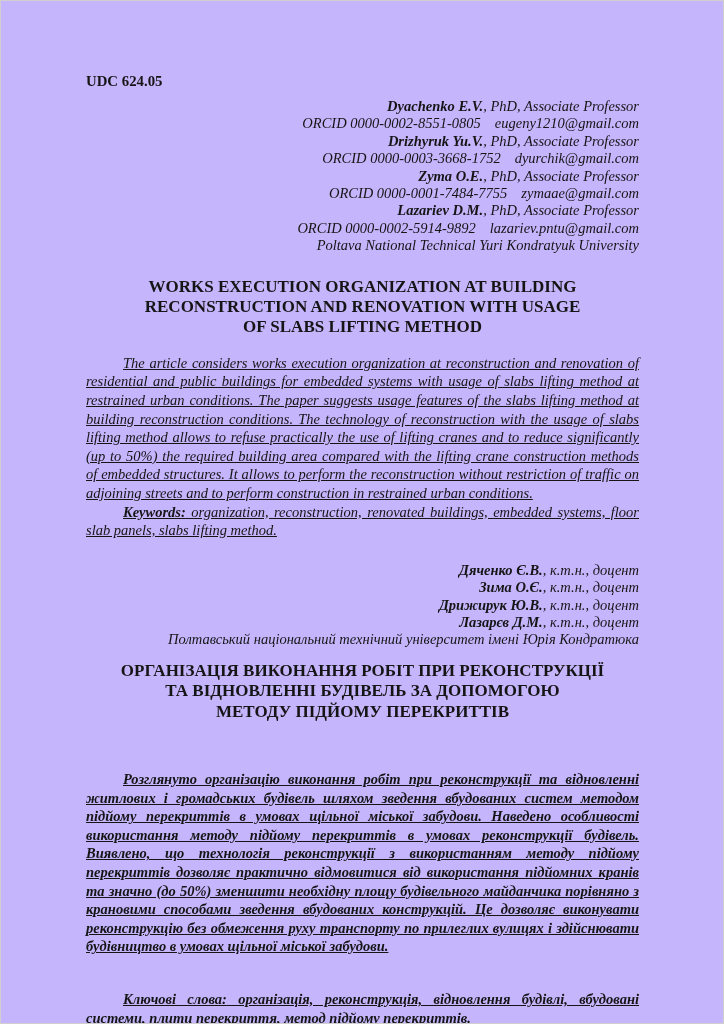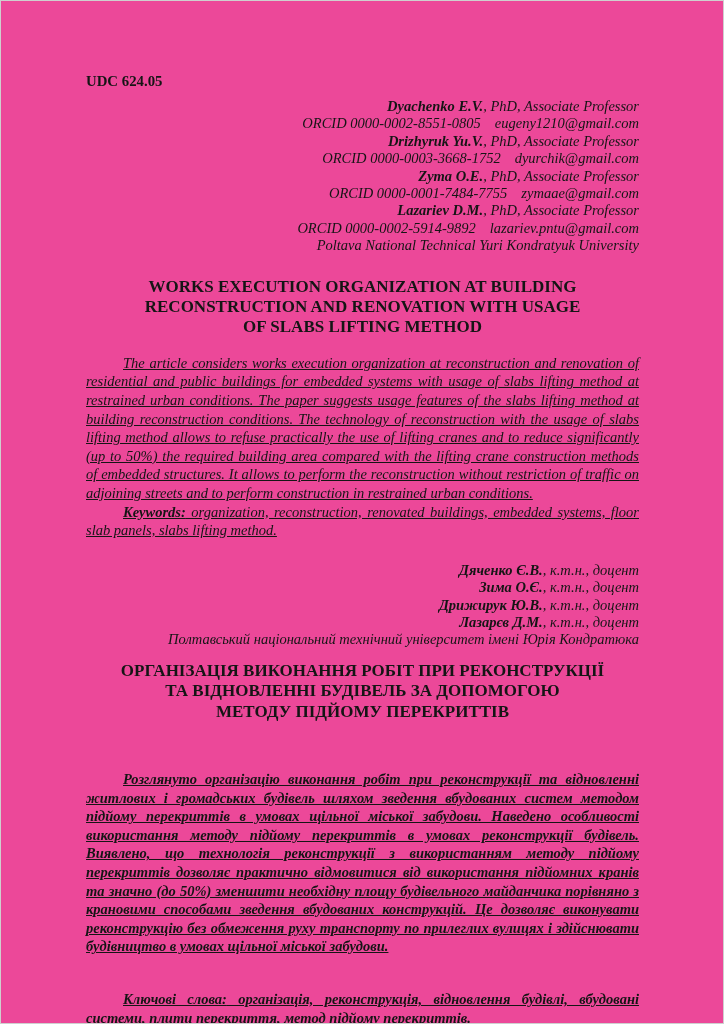--- a/index.html
+++ b/index.html
@@ -5,21 +5,21 @@
   * { margin: 0; padding: 0; box-sizing: border-box; }
   html, body { width: 724px; height: 1024px; background: #ffffff; }
   body {
     font-family: "Liberation Serif", "DejaVu Serif", serif;
     color: #151515;
   }
   .page {
     width: 724px; height: 1024px;
     padding: 72px 84px 26px 85px;
     border: 1px solid #cfcfcf;
-    background: #ec4899;
+    background: #c4b5fd;
     display: flex; flex-direction: column;
     overflow: hidden;
   }
   .udc { font-weight: bold; font-size: 14.8px; margin-bottom: 8px; }
   .authors {
     text-align: right; font-style: italic;
     font-size: 14.5px; line-height: 17.4px;
   }
   .b { font-weight: bold; }
   .email { margin-left: 14px; }

